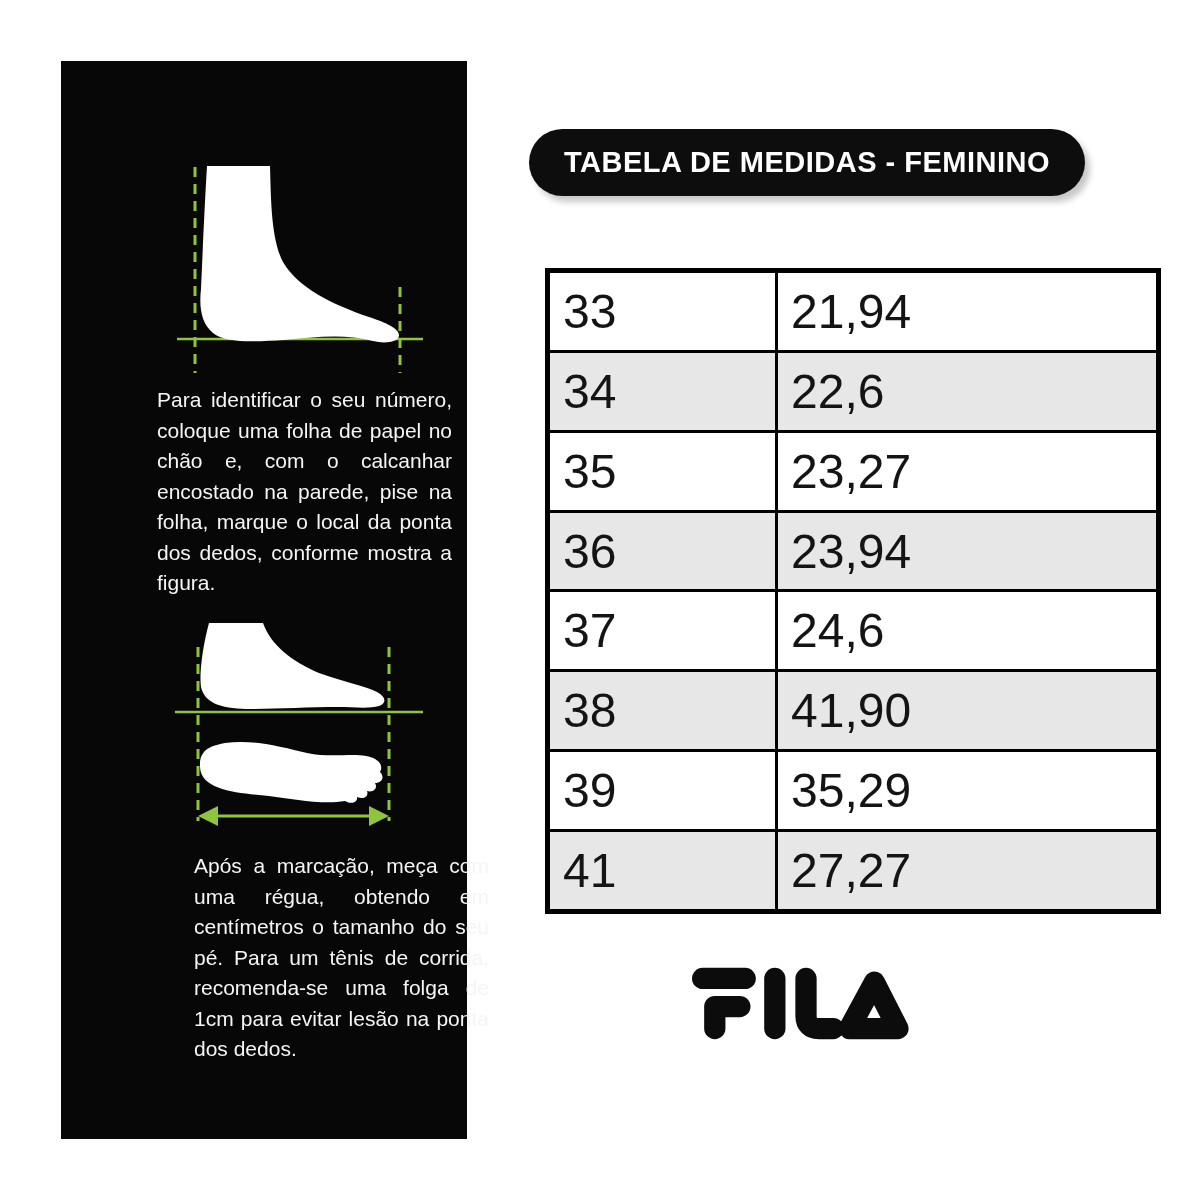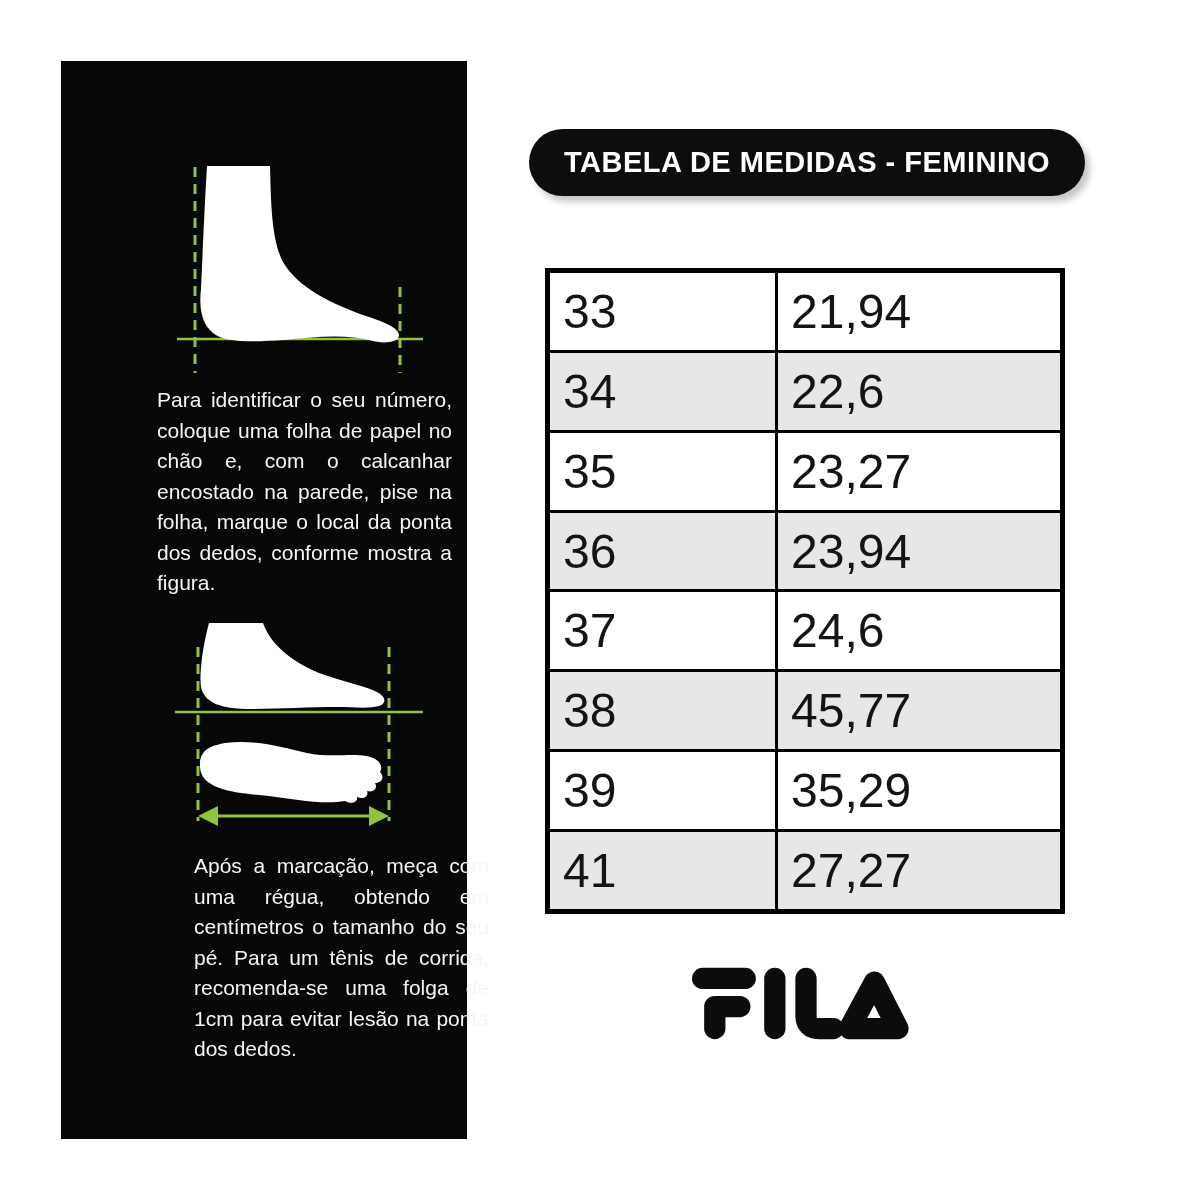--- a/index.html
+++ b/index.html
@@ -26,21 +26,21 @@
     position:absolute;left:529px;top:129px;width:556px;height:67px;
     background:#0d0d0d;border-radius:34px;
     display:flex;align-items:center;justify-content:center;
     box-shadow:5px 6px 6px rgba(0,0,0,0.22);
   }
   .title-pill span{
     color:#ffffff;font-size:29px;font-weight:bold;letter-spacing:0.5px;white-space:nowrap;
   }
   
   table.size-table{
-    position:absolute;left:545px;top:268px;width:520px;height:646px;
+    position:absolute;left:545px;top:268px;width:616px;height:646px;
     border-collapse:collapse;table-layout:fixed;
     border:5px solid #000;
   }
   table.size-table td{
     border:3px solid #000;
     font-size:48px;color:#141414;
     padding:0 0 0 13px;vertical-align:middle;
     background:#ffffff;overflow:hidden;white-space:nowrap;
   }
   table.size-table col.c1{width:229px;}
@@ -112,21 +112,21 @@
       <tr>
         <td>36</td>
         <td>23,94</td>
       </tr>
       <tr>
         <td>37</td>
         <td>24,6</td>
       </tr>
       <tr>
         <td>38</td>
-        <td>45,77</td>
+        <td>41,90</td>
       </tr>
       <tr>
         <td>39</td>
         <td>35,29</td>
       </tr>
       <tr>
         <td>41</td>
         <td>27,27</td>
       </tr>
     </tbody>

